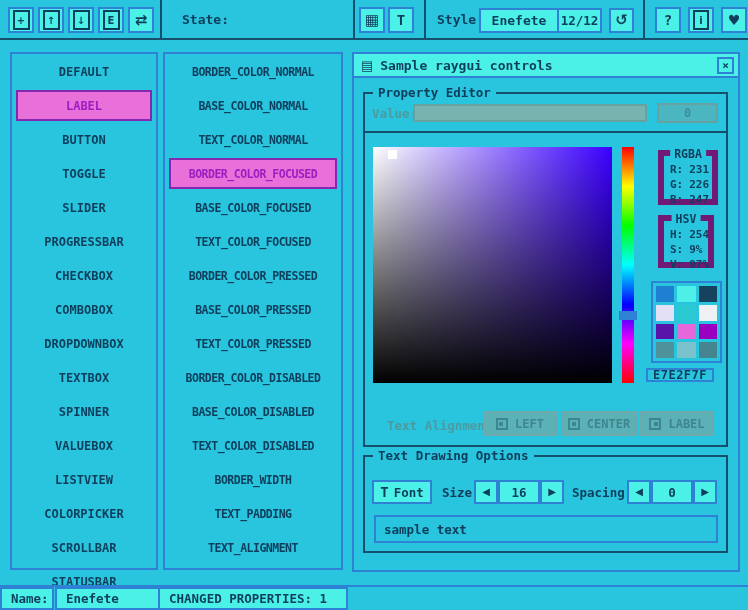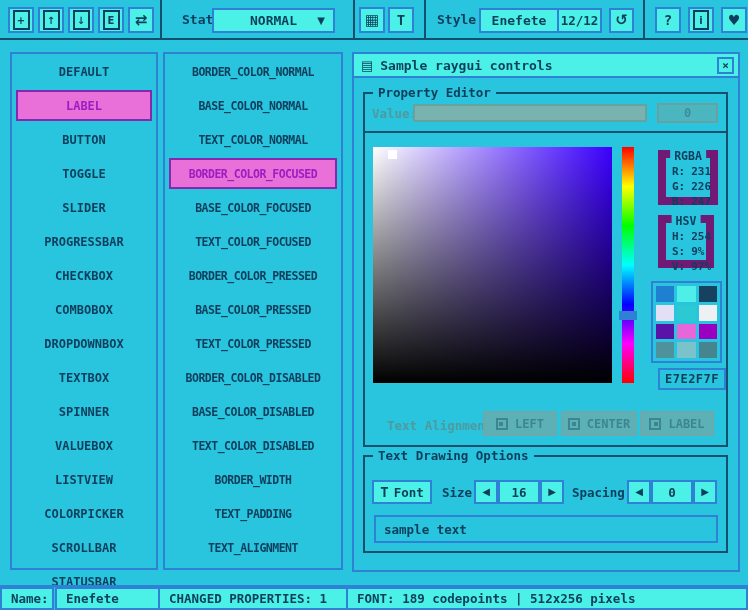--- a/index.html
+++ b/index.html
@@ -43,21 +43,21 @@
   .slider{background:#79B3AF;border:2px solid #67A2A0;}
   .dis-value{background:#4CB6C0;border:2px solid #67A2A0;color:#3E8D95;font-size:12px;}
   .hline{height:2px;background:#14506E;}
 
   .picker{background:linear-gradient(to top,#000 0%,rgba(0,0,0,0) 100%),
           linear-gradient(to right,#FFFFFF 0%,#3B00FF 100%);cursor:crosshair;}
   .picker-cursor{width:9px;height:9px;background:#FFFFFF;}
   .huebar{background:linear-gradient(to bottom,#FF0000 0%,#FFFF00 16.7%,#00FF00 33.3%,#00FFFF 50%,#0000FF 66.7%,#FF00FF 83.3%,#FF0000 100%);cursor:pointer;}
   .hue-handle{background:#2E81D4;}
 
-  .mini-box{border:8px solid #701a75;font-size:11px;}
+  .mini-box{border:6px solid #701a75;font-size:11px;}
   .mini-row{display:flex;gap:6px;padding:1px 0 0 6px;line-height:14px;}
 
   .swatch-wrap{border:2px solid #2E81D4;padding:3px;display:grid;grid-template-columns:repeat(3,1fr);gap:3px;}
   .swatch{cursor:pointer;}
   .hexbox{border:2px solid #2E81D4;font-size:12px;letter-spacing:0.5px;}
 
   .dis-btn{background:#5CB1B6;border:2px solid #6FA8AB;color:#3E868F;font-size:12px;gap:7px;}
   .align-icon{width:12px;height:12px;border:2px solid currentColor;position:relative;flex:none;box-sizing:border-box;}
   .align-icon::after{content:"";position:absolute;top:50%;transform:translateY(-50%);width:4px;height:4px;background:currentColor;}
   .align-icon.a-left::after{left:1px;}
@@ -93,24 +93,20 @@
     <div class="abs cbtn tb-btn flexc" style="left:98px">
       <span class="page-icon">E</span>
     </div>
     <div class="abs cbtn tb-btn flexc" style="left:128px">
       <span class="icon" style="font-size:15px">⇄</span>
     </div>
 
     <div class="abs tb-sep" style="left:160px"></div>
 
     <span class="abs tb-label" style="left:182px">State:</span>
-    <div class="abs cbtn dropdown flexc">
-      <span>NORMAL</span>
-      <span class="dd-arrow icon">▼</span>
-    </div>
 
     <div class="abs tb-sep" style="left:353px"></div>
 
     <div class="abs cbtn tb-btn flexc" style="left:359px">
       <span class="icon" style="font-size:15px">▦</span>
     </div>
     <div class="abs cbtn tb-btn flexc" style="left:388px">
       <span style="font-size:14px">T</span>
     </div>
 
@@ -242,21 +238,21 @@
       <div class="swatch" style="background-color: rgb(43, 201, 210);"></div>
       <div class="swatch" style="background-color: rgb(238, 240, 243);"></div>
       <div class="swatch" style="background-color: rgb(90, 19, 167);"></div>
       <div class="swatch" style="background-color: rgb(230, 103, 217);"></div>
       <div class="swatch" style="background-color: rgb(154, 0, 192);"></div>
       <div class="swatch" style="background-color: rgb(78, 146, 155);"></div>
       <div class="swatch" style="background-color: rgb(124, 194, 205);"></div>
       <div class="swatch" style="background-color: rgb(68, 133, 143);"></div>
     </div>
 
-    <div class="abs hexbox flexc" style="left:304px;top:314px;width:68px;height:22px">E7E2F7F</div>
+    <div class="abs hexbox flexc" style="left:292px;top:314px;width:68px;height:14px">E7E2F7F</div>
 
     <span class="abs dis-label" style="left:33px;top:359px;height:24px">Text Alignment:</span>
     <div class="abs dis-btn flexc align-left" style="left:129px;top:357px;width:74px;height:25px">
       <span class="align-icon a-left"></span>
       <span>LEFT</span>
     </div>
     <div class="abs dis-btn flexc align-center" style="left:207px;top:357px;width:76px;height:25px">
       <span class="align-icon a-center"></span>
       <span>CENTER</span>
     </div>
@@ -296,17 +292,14 @@
   <div class="abs sb-line"></div>
   <div class="abs sb-sec" style="left:0;width:54px">
     <span>Name:</span>
   </div>
   <div class="abs sb-sec" style="left:55px;width:105px">
     <span>Enefete</span>
   </div>
   <div class="abs sb-sec" style="left:158px;width:190px">
     <span>CHANGED PROPERTIES: 1</span>
   </div>
-  <div class="abs sb-sec" style="left:346px;width:402px">
-    <span>FONT: 189 codepoints | 512x256 pixels</span>
-  </div>
 
 </div>
 
 </body></html>

